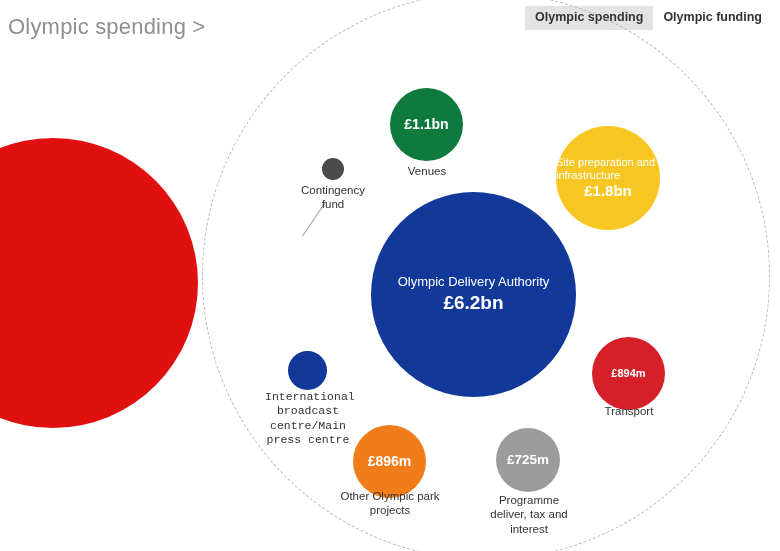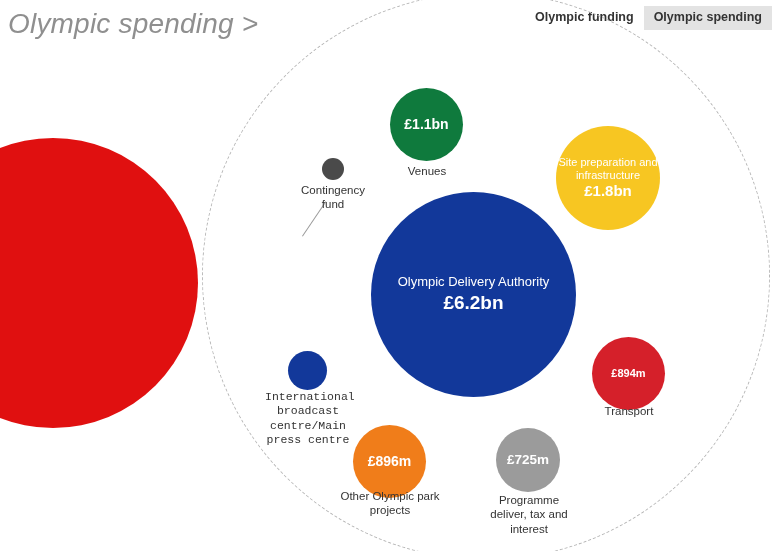--- a/index.html
+++ b/index.html
@@ -16,27 +16,26 @@
     width: 780px;
     height: 551px;
     overflow: hidden;
     background: #ffffff;
   }
 
   
   #header-title {
     position: absolute;
     left: 8px;
-    top: 8px;
-    font-size: 28px;
+    top: 14px;
+    font-size: 22px;
     color: #8f8f8f;
     font-weight: normal;
     letter-spacing: 0.2px;
     white-space: nowrap;
-    font-style: italic;
   }
   #toggle-group {
     position: absolute;
     right: 8px;
     top: 6px;
     display: flex;
     align-items: center;
     gap: 0px;
   }
   .toggle-btn {
@@ -65,21 +64,21 @@
   }
 
   
   .bubble {
     position: absolute;
     border-radius: 50%;
     display: flex;
     flex-direction: column;
     align-items: center;
     justify-content: center;
-    text-align: center;
+    text-align: left;
     box-sizing: border-box;
     color: #ffffff;
   }
   .bubble .inner-name {
     font-size: 12px;
     line-height: 1.15;
     font-weight: normal;
   }
   .bubble .inner-value {
     font-weight: bold;
@@ -242,22 +241,22 @@
   }
 </style>
 </head>
 <body>
 
 <div id="stage">
 
   <div id="header-title">Olympic spending &gt;</div>
 
   <div id="toggle-group">
+    <div class="toggle-btn active">Olympic spending</div>
     <div class="toggle-btn">Olympic funding</div>
-    <div class="toggle-btn active">Olympic spending</div>
   </div>
 
   <div id="orbit"></div>
 
   <div class="connector" style="left:302px; top:236px; width:42px; transform: rotate(-56deg);"></div>
 
   <div class="bubble" id="bubble-total">
     
   </div>
 

